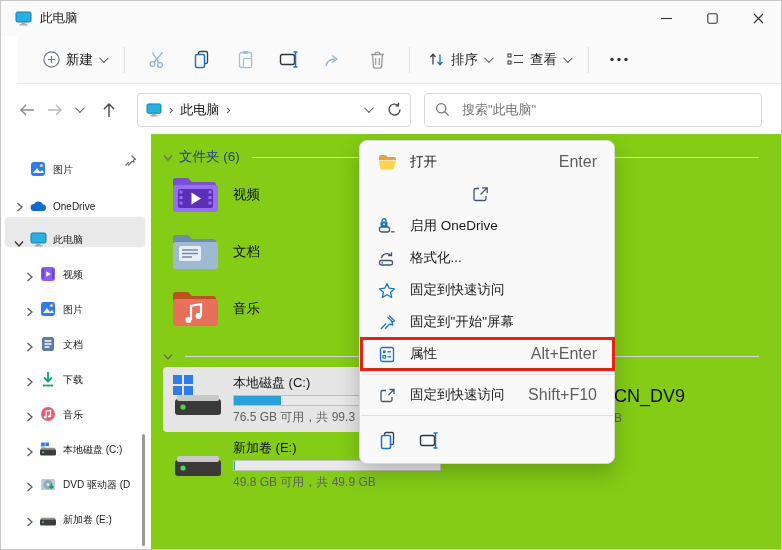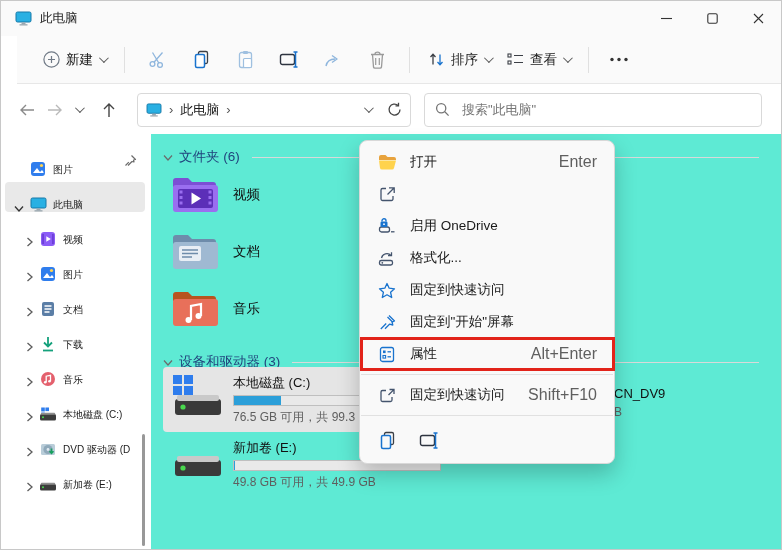--- a/index.html
+++ b/index.html
@@ -39,40 +39,40 @@
   .side-row.selected{background:#e9e9e9;}
   .side-row .sr-chev{width:16px;display:flex;justify-content:center;margin-left:6px;}
   .side-row.lvl1 .sr-chev{margin-left:16px;}
   .side-row .sr-icon{width:18px;margin:0 6px 0 2px;display:flex;justify-content:center;}
   .side-row.nochev .sr-icon{margin-left:24px;}
   .sr-label{white-space:nowrap;overflow:hidden;}
   .sr-pin{position:absolute;right:8px;top:7px;}
   .side-scroll{position:absolute;top:300px;left:141px;width:3px;height:112px;background:#989898;border-radius:2px;}
 
   
-  .content{position:absolute;top:133px;left:150px;right:0;bottom:0;background:#5eead4;}
+  .content{position:absolute;top:133px;left:150px;right:0;bottom:0;background:#84cc16;}
   .group-header{position:absolute;left:12px;right:22px;display:flex;align-items:center;gap:6px;}
   .gh-label{font-size:13.5px;color:#21457d;white-space:nowrap;}
   .gh-line{flex:1;height:1px;background:#d9d9d9;margin-left:6px;}
   .tile{position:absolute;display:flex;align-items:center;gap:12px;padding:4px 8px;border-radius:4px;}
   .tile-label{font-size:13.5px;color:#111;}
   .drive-tile{position:absolute;display:flex;gap:10px;padding:6px 8px;border-radius:4px;width:292px;}
   .drive-tile.selected{background:#e5e5e5;}
   .drive-meta{display:flex;flex-direction:column;gap:3px;padding-top:1px;}
   .drive-name{font-size:13px;color:#111;}
   .drive-bar{width:208px;height:11px;background:#e9e9e9;border:1px solid #bfbfbf;}
   .drive-fill{height:100%;background:#2b9fd9;}
   .drive-info{font-size:12px;color:#5f5f5f;}
   .dvd-frag{position:absolute;left:613px;top:385px;z-index:5;}
-  .dvd-frag .l1{font-size:13px;color:#111;}
+  .dvd-frag .l1{font-size:18px;color:#111;}
   .dvd-frag .l2{font-size:12px;color:#5f5f5f;margin-top:4px;}
 
   
   .ctx{position:absolute;left:358px;top:139px;width:256px;background:#f9f9f9;border:1px solid #d8d8d8;border-radius:8px;box-shadow:0 10px 22px rgba(0,0,0,.22);z-index:20;padding:5px 0;}
-  .ctx-item{display:flex;align-items:center;height:32px;padding:0 13px;gap:13px;font-size:13.5px;color:#1a1a1a;border-radius:4px;margin:0 4px;}
+  .ctx-item{display:flex;align-items:center;height:32px;padding:0 13px;gap:13px;font-size:13.5px;color:#1a1a1a;border-radius:4px;margin:0 4px;justify-content:center;}
   .ctx-item .ci-icon{width:20px;display:flex;justify-content:center;}
   .ctx-item .ci-label{flex:1;white-space:nowrap;}
   .ctx-item .ci-short{font-size:16px;color:#5f5f5f;}
   .ctx-sep{height:1px;background:#e1e1e1;margin:4px 1px;}
   .ctx-iconrow{display:flex;gap:12px;padding:5px 12px 3px;}
   .ctx-iconrow .cib{width:30px;height:30px;display:flex;align-items:center;justify-content:center;border-radius:4px;}
   .red-box{position:absolute;left:359px;top:336px;width:255px;height:34px;border:3px solid #e2231a;z-index:30;pointer-events:none;}
 
   svg{display:block;}
 </style>
@@ -262,20 +262,33 @@
           </svg>
       </span>
       <span class="sr-label">图片</span>
       <span class="sr-pin">
         <svg width="13" height="13" viewBox="0 0 13 13">
             <path d="M7.5 1.5 L11.5 5.5 L9.5 6 L10 8 L8 7.5 L4 11.5 M4.8 8.2 L1.5 11.5" fill="none" stroke="#6b6b6b" stroke-width="1.2" stroke-linejoin="round"></path>
           </svg>
       </span>
     </div>
 
+    <div class="side-row">
+      <span class="sr-chev">
+        <svg width="7" height="10" viewBox="0 0 7 10">
+            <path d="M1.5 1 L6 5 L1.5 9" fill="none" stroke="#5c5c5c" stroke-width="1.3"></path>
+          </svg>
+      </span>
+      <span class="sr-icon">
+        <svg width="18" height="12" viewBox="0 0 18 12">
+            <path d="M4.5 11 a3.5 3.5 0 0 1 0.6-6.95 A5 5 0 0 1 14 4.6 a3.2 3.2 0 0 1 -0.4 6.4 Z" fill="#0f6ccf"></path>
+          </svg>
+      </span>
+      <span class="sr-label">OneDrive</span>
+    </div>
 
     <div class="side-row selected">
       <span class="sr-chev">
         <svg width="10" height="7" viewBox="0 0 10 7">
             <path d="M1 1.5 L5 6 L9 1.5" fill="none" stroke="#333" stroke-width="1.3"></path>
           </svg>
       </span>
       <span class="sr-icon">
         <svg width="17" height="15" viewBox="0 0 17 15">
             <rect x="1" y="1" width="15" height="10" rx="1.5" fill="#29b0e3" stroke="#1779a8" stroke-width="1"></rect>
@@ -476,21 +489,20 @@
       </span>
       <span class="tile-label">音乐</span>
     </div>
 
     <div class="group-header" style="top:219px;">
       <span>
           <svg width="10" height="7" viewBox="0 0 10 7">
             <path d="M1 1.5 L5 6 L9 1.5" fill="none" stroke="#6b6b6b" stroke-width="1.2"></path>
           </svg>
         </span>
-      <span class="gh-label">设备和驱动器 (3)</span>
       <span class="gh-line"></span>
     </div>
 
     <div class="drive-tile selected" style="top:233px;left:12px;">
       <span style="position:relative;width:52px;">
         <svg width="52" height="50" viewBox="0 0 52 50">
             <rect x="4" y="26" width="46" height="16" rx="3" fill="#3a3a3a"></rect>
             <rect x="6" y="22" width="42" height="6" rx="2" fill="#c9c9c9"></rect>
             <circle cx="12" cy="34" r="2.6" fill="#49d84e"></circle>
             <rect x="2" y="2" width="9" height="9" fill="#2f7ded"></rect>

